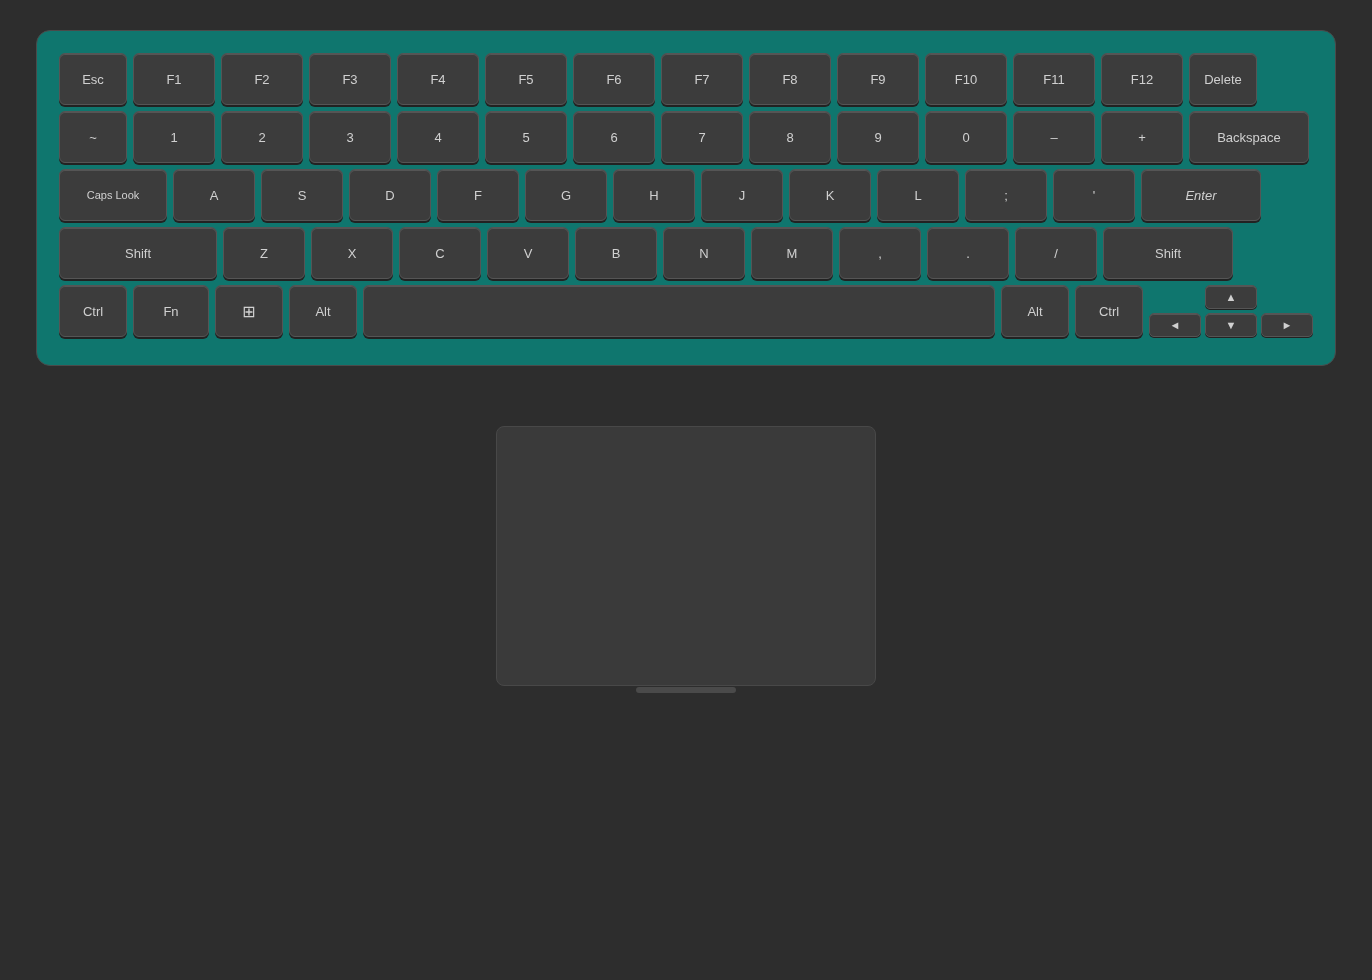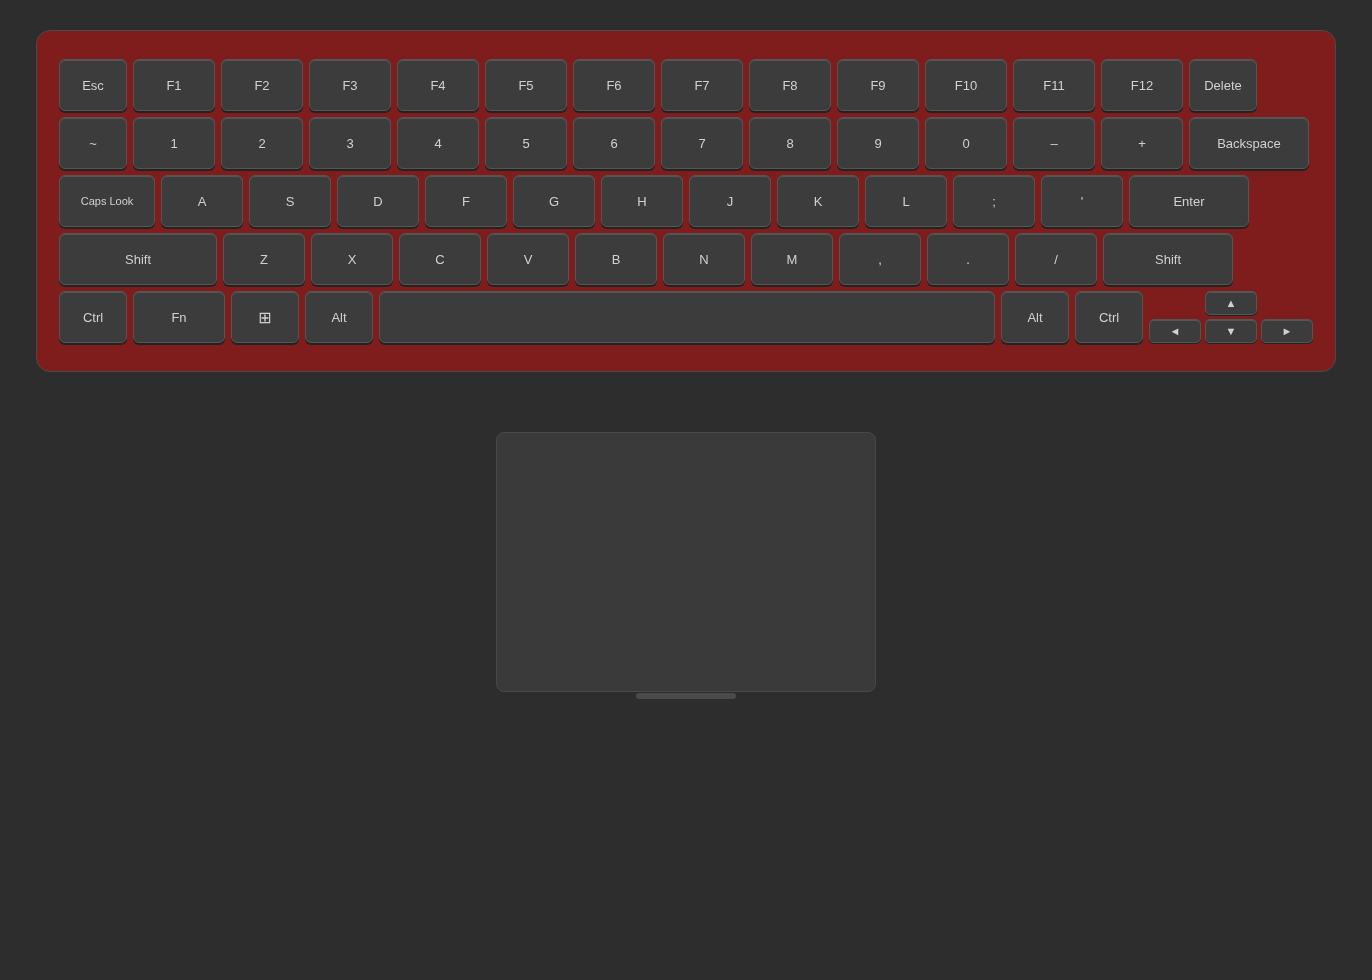--- a/index.html
+++ b/index.html
@@ -11,23 +11,23 @@
       display: flex;
       flex-direction: column;
       align-items: center;
       justify-content: flex-start;
       overflow: hidden;
     }
 
     .keyboard-area {
       width: 1300px;
       margin-top: 30px;
-      background-color: #7f1d1d;
+      background-color: #0f766e;
       border-radius: 14px;
-      padding: 28px 22px 22px 22px;
+      padding: 22px 22px 22px 22px;
       border: 1px solid #4a4a4a;
     }
 
     .key-row {
       display: flex;
       gap: 6px;
       margin-bottom: 6px;
       align-items: stretch;
     }
 
@@ -63,34 +63,34 @@
     .key-7, .key-8, .key-9, .key-0, .key-minus, .key-plus { width: 82px; }
     .key-backspace { width: 120px; }
 
     
     .key-tab { width: 100px; }
     .key-q, .key-w, .key-e, .key-r, .key-t, .key-y, .key-u,
     .key-i, .key-o, .key-p, .key-bracket-l, .key-bracket-r { width: 82px; }
     .key-backslash { width: 76px; }
 
     
-    .key-capslock { width: 96px; }
+    .key-capslock { width: 108px; }
     .key-a, .key-s, .key-d, .key-f, .key-g, .key-h, .key-j,
     .key-k, .key-l, .key-semicolon, .key-quote { width: 82px; }
-    .key-enter { width: 120px; }
+    .key-enter { width: 120px; font-style: italic; }
 
     
     .key-shift-l { width: 158px; }
     .key-z, .key-x, .key-c, .key-v, .key-b, .key-n, .key-m,
     .key-comma, .key-period, .key-slash { width: 82px; }
     .key-shift-r { width: 130px; }
 
     
     .key-ctrl-l { width: 68px; }
-    .key-fn { width: 92px; }
+    .key-fn { width: 76px; }
     .key-win { width: 68px; }
     .key-alt-l { width: 68px; }
     .key-space { flex: 1; min-width: 300px; }
     .key-alt-r { width: 68px; }
     .key-ctrl-r { width: 68px; }
 
     .arrow-cluster {
       display: flex;
       flex-direction: column;
       gap: 4px;

